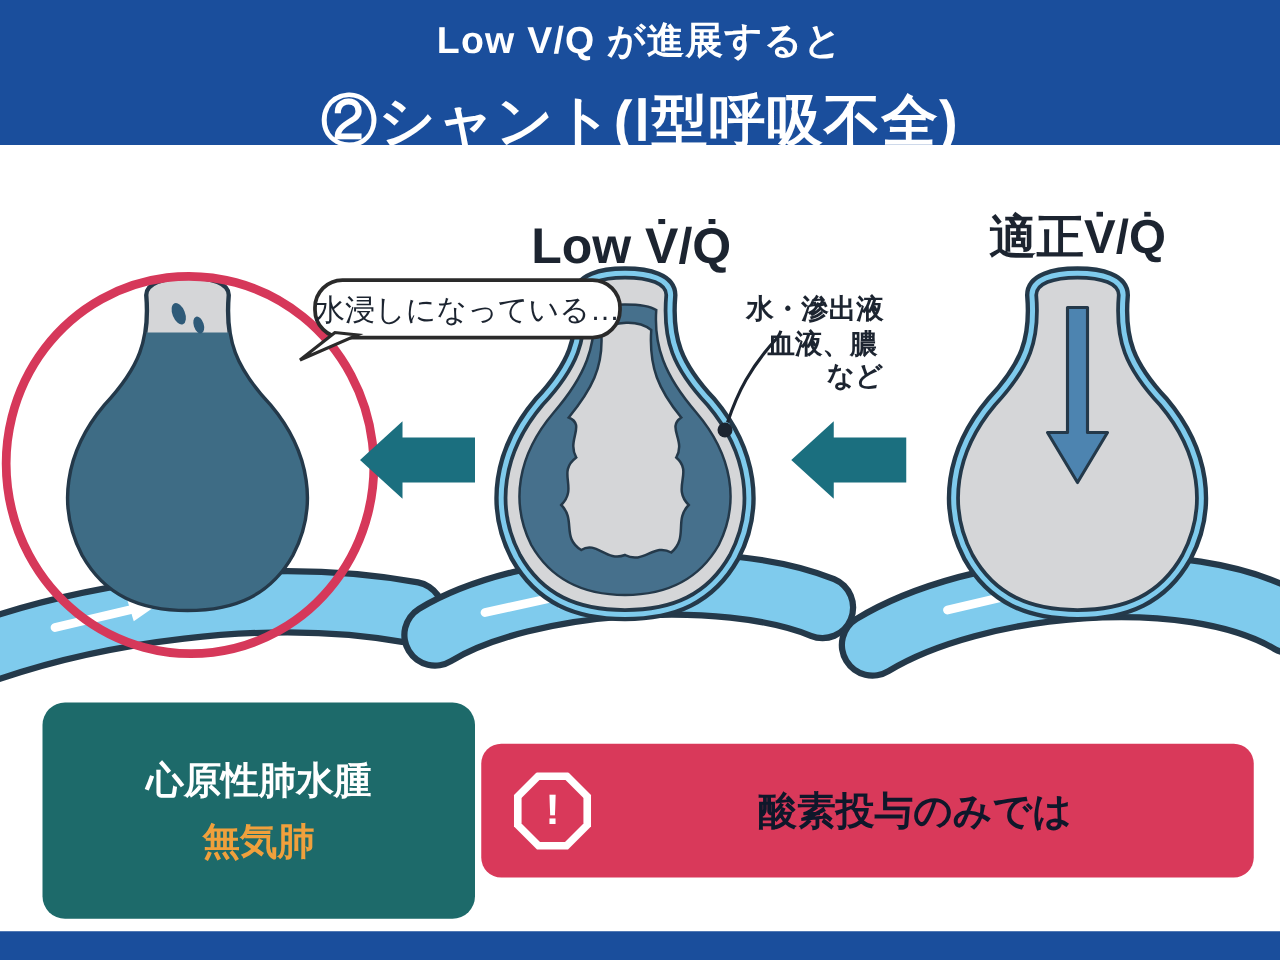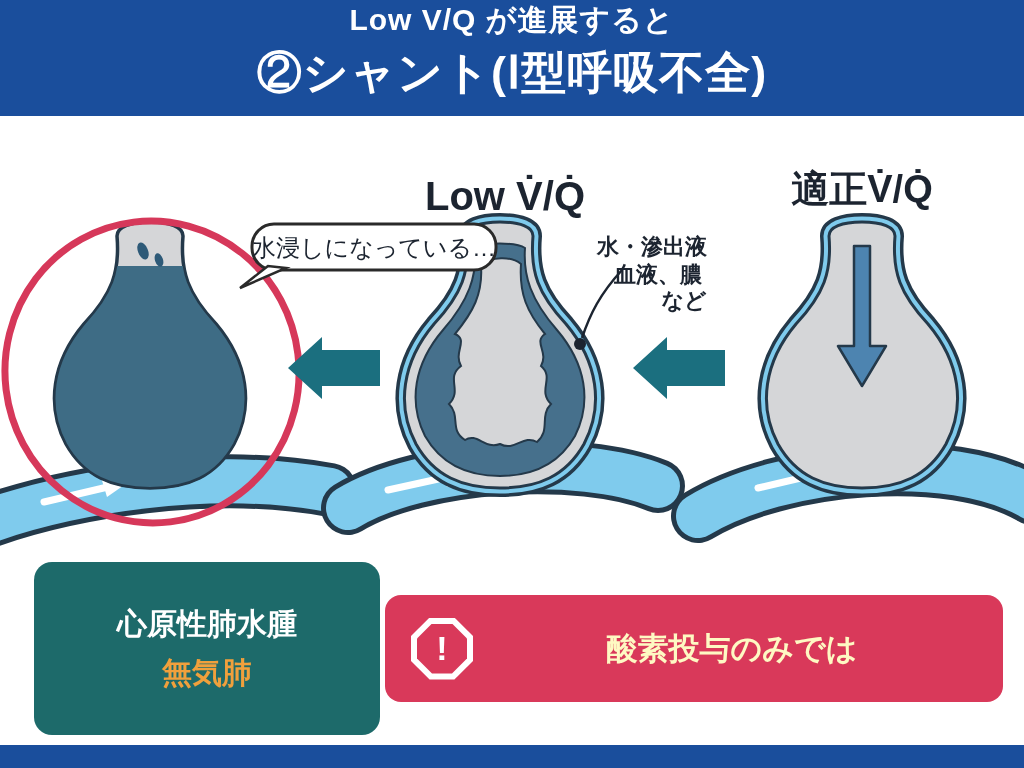--- a/index.html
+++ b/index.html
@@ -7,24 +7,24 @@
   body {
     font-family:"Liberation Sans", sans-serif;
     background:#ffffff;
     overflow:hidden;
   }
   .slide { position:relative; width:1024px; height:768px; background:#fff; overflow:hidden; }
 
   .header {
     position:absolute; top:0; left:0; width:100%; height:116px;
     background:var(--header-blue,#1a4e9c);
-    color:#fff; text-align:center; 
+    color:#fff; text-align:center; padding-top:12px;
   }
   .header .h1 { font-size:30px; font-weight:bold; letter-spacing:1px; }
-  .header .h2 { font-size:45px; font-weight:bold; margin-top:2px; letter-spacing:1px; }
+  .header .h2 { font-size:45px; font-weight:bold; margin-top:14px; letter-spacing:1px; }
 
   .art { position:absolute; top:148px; left:0; width:1024px; height:430px; font-family:"Liberation Sans", sans-serif; }
 
   .causes-box {
     position:absolute; left:34px; top:562px; width:346px; height:173px;
     background:var(--teal-box,#1d6a6a); border-radius:18px;
     color:#fff; font-weight:bold; font-size:30px; text-align:center;
     display:flex; flex-direction:column; justify-content:center; gap:8px;
   }
   .causes-box .orange {
@@ -43,21 +43,21 @@
     background:#ffffff; display:flex; align-items:center; justify-content:center;
   }
   .octagon-inner {
     width:50px; height:50px;
     clip-path:polygon(30% 0,70% 0,100% 30%,100% 70%,70% 100%,30% 100%,0 70%,0 30%);
     background:var(--warning-red,#d9395a);
     color:#fff; font-weight:bold; font-size:34px;
     display:flex; align-items:center; justify-content:center;
   }
   .warning-text {
-    flex:1; text-align:center; color:#fef9c3; font-weight:bold;
+    flex:1; text-align:center; color:#0f172a; font-weight:bold;
     font-size:31px; line-height:1.28; padding-right:12px;
   }
 
   .footer-bar {
     position:absolute; left:0; bottom:0; width:100%; height:23px;
     background:var(--header-blue,#1a4e9c);
   }
 </style>
 </head>
 <body>

